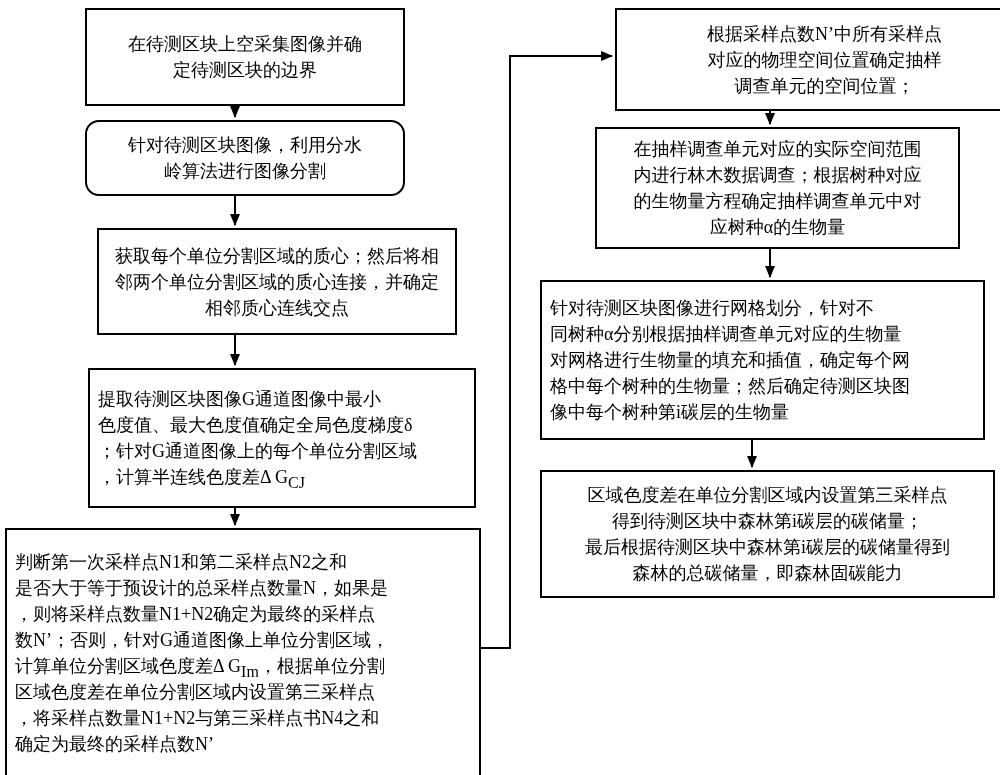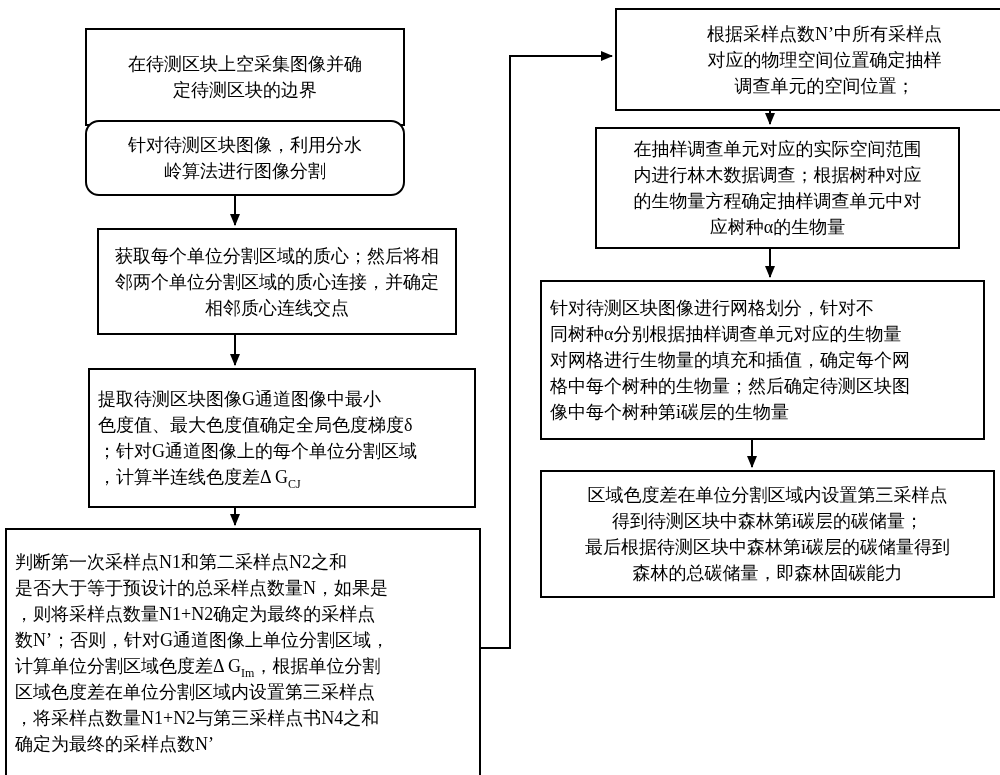--- a/index.html
+++ b/index.html
@@ -21,29 +21,29 @@
     line-height: 26px;
     display: flex;
     align-items: center;
     padding: 3px 8px;
     white-space: pre-line;
     overflow: hidden;
   }
   .flow-box.center { justify-content: center; text-align: center; }
   .flow-box.left   { justify-content: flex-start; text-align: left; }
   .box-text { display: block; }
-  sub.subscript { font-size: 12px; line-height: 0; }
+  sub.subscript { font-size: 16px; line-height: 0; }
   #arrow-layer {
     position: absolute;
     left: 0; top: 0;
     width: 1000px; height: 775px;
     pointer-events: none;
   }
   
-  #box-l1 { left: 85px;  top: 8px;   width: 300px; height: 88px; margin-top: 20px; }
+  #box-l1 { left: 85px;  top: 8px;   width: 300px; height: 88px; }
   #box-l2 { left: 85px;  top: 120px; width: 300px; height: 66px; border-radius: 14px; }
   #box-l3 { left: 85px;  top: 228px; width: 340px; height: 97px; margin-left: 12px; }
   #box-l4 { left: 88px;  top: 368px; width: 368px; height: 130px; }
   #box-l5 { left: 5px;   top: 528px; width: 456px; height: 240px; }
   #box-r1 { left: 615px; top: 8px;   width: 335px; height: 93px; padding-left: 40px; }
   #box-r2 { left: 595px; top: 127px; width: 345px; height: 112px; }
   #box-r3 { left: 540px; top: 280px; width: 425px; height: 150px; }
   #box-r4 { left: 540px; top: 470px; width: 435px; height: 118px; }
 </style>
 </head>

